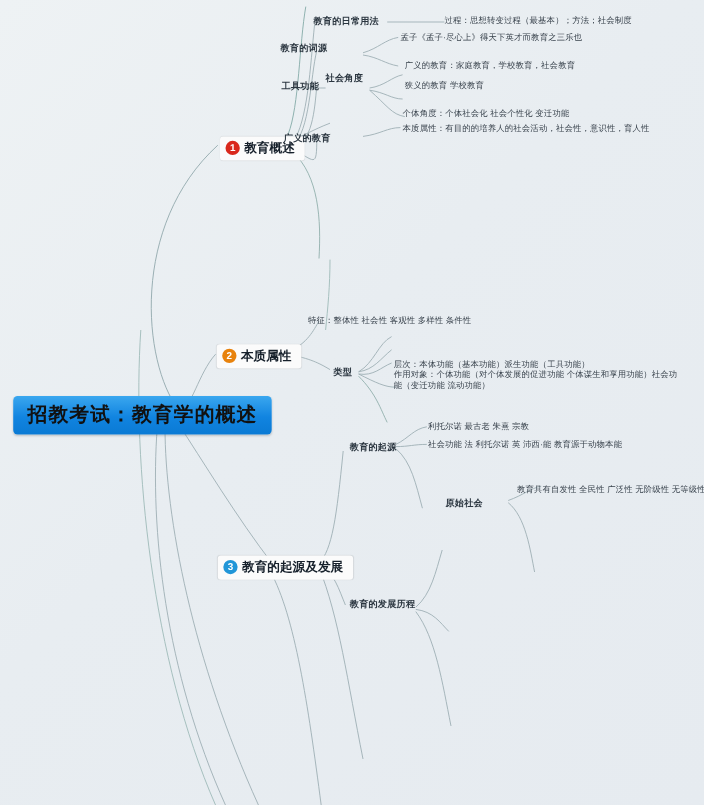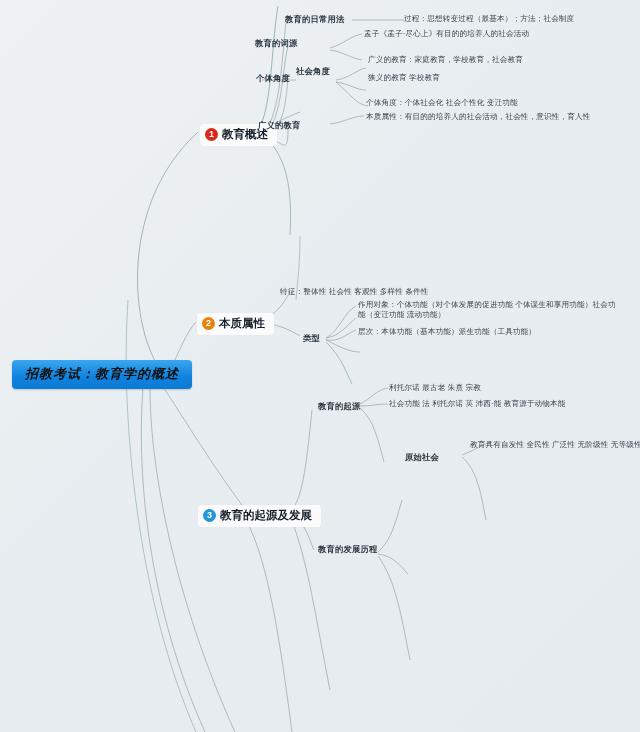--- a/index.html
+++ b/index.html
@@ -15,26 +15,25 @@
     background:linear-gradient(135deg,#eef2f4 0%,#e8edf1 45%,#e6ebf0 100%);
   }
   svg.edges{position:absolute;left:0;top:0;width:640px;height:732px;}
   .node{position:absolute;white-space:nowrap;}
 
   
   .root{
     left:12px;top:360px;
     background:linear-gradient(180deg,#3aa7ef 0%,#1184e0 55%,#0a7ad4 100%);
     color:#111;
-    font-size:13px;font-weight:bold;
+    font-size:18px;font-weight:bold;
     padding:5px 13px 6px 13px;
     border-radius:4px;
     letter-spacing:1px;
     box-shadow:0 1px 2px rgba(0,0,0,.18);
-    font-style:italic;
   }
   
   .branch{
     background:#fbfbfb;
     border-radius:3px;
     padding:3px 9px 4px 5px;
     font-size:11.5px;
     font-weight:bold;
     color:#16202b;
     display:flex;align-items:center;gap:4px;
@@ -47,21 +46,21 @@
     line-height:1;flex:0 0 auto;
   }
   .b1{left:200px;top:124px;}
   .b2{left:197px;top:313px;}
   .b3{left:198px;top:505px;}
 
   
   .sub{font-size:8.3px;color:#2b3640;letter-spacing:.2px;font-weight:bold;}
   
   .leaf{font-size:7.6px;color:#39434d;letter-spacing:.15px;line-height:1.35;}
-  .leaf.two{width:250px;white-space:normal;}
+  .leaf.two{width:250px;white-space:normal;margin-top:36px;}
 </style>
 </head>
 <body>
 
 <div id="canvas">
 
   <svg class="edges" viewBox="0 0 640 732" xmlns="http://www.w3.org/2000/svg">
     <g fill="none" stroke="#8fa3a8" stroke-width="0.8" opacity="0.85">
 
       <path d="M162,372 C130,330 118,205 198,132" stroke="#7f9a9e"></path>
@@ -124,23 +123,23 @@
 
   <div class="node branch b1">
     <span class="badge" style="background:#d9281c">1</span>
     <span>教育概述</span>
   </div>
 
   <div class="node sub" style="left:285px;top:14px">教育的日常用法</div>
   <div class="node leaf" style="left:404px;top:14px">过程：思想转变过程（最基本）；方法；社会制度</div>
 
   <div class="node sub" style="left:255px;top:38px">教育的词源</div>
-  <div class="node leaf" style="left:364px;top:29px">孟子《孟子·尽心上》有目的的培养人的社会活动</div>
+  <div class="node leaf" style="left:364px;top:29px">孟子《孟子·尽心上》得天下英才而教育之三乐也</div>
 
-  <div class="node sub" style="left:256px;top:73px">个体角度</div>
+  <div class="node sub" style="left:256px;top:73px">工具功能</div>
   <div class="node sub" style="left:296px;top:66px">社会角度</div>
   <div class="node leaf" style="left:368px;top:55px">广义的教育：家庭教育，学校教育，社会教育</div>
   <div class="node leaf" style="left:368px;top:73px">狭义的教育 学校教育</div>
   <div class="node leaf" style="left:366px;top:98px">个体角度：个体社会化 社会个性化 变迁功能</div>
 
   <div class="node sub" style="left:258px;top:120px">广义的教育</div>
   <div class="node leaf" style="left:366px;top:112px">本质属性：有目的的培养人的社会活动，社会性，意识性，育人性</div>
 
   <div class="node branch b2">
     <span class="badge" style="background:#e8820c">2</span>

